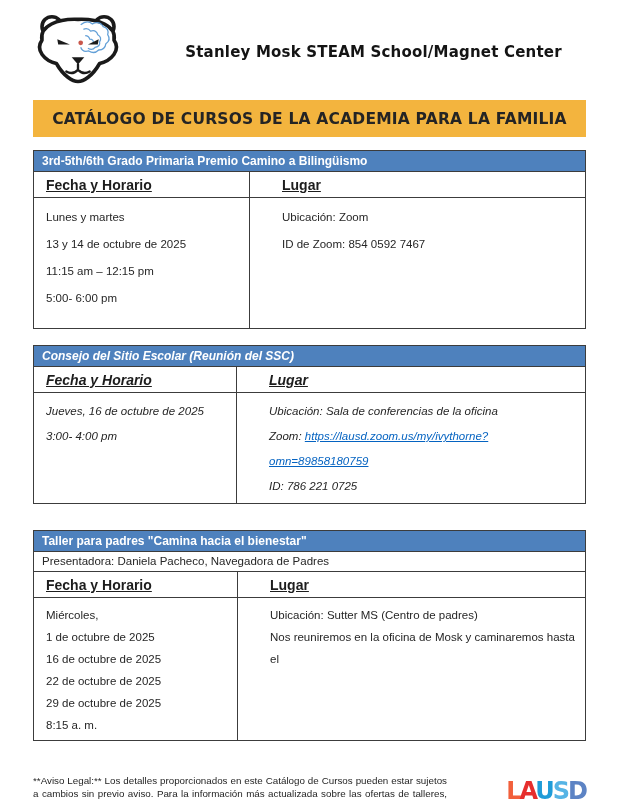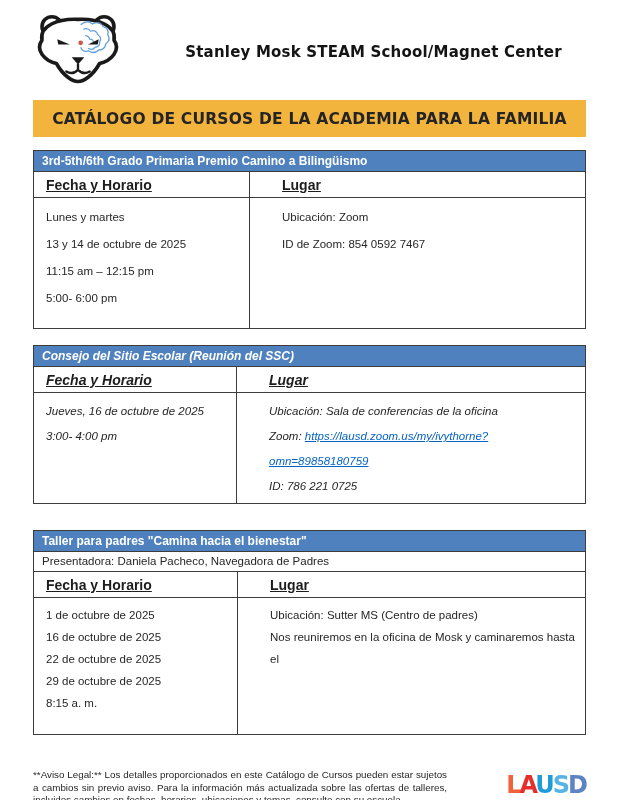--- a/index.html
+++ b/index.html
@@ -156,20 +156,21 @@
 
   <div class="course-table t3">
     <div class="table-titlebar">Taller para padres "Camina hacia el bienestar"</div>
     <div class="presenter-row">Presentadora: Daniela Pacheco, Navegadora de Padres</div>
     <div class="colhead-row">
       <div class="colhead cellcol c1"><span>Fecha y Horario</span></div>
       <div class="colhead cellcol c2"><span>Lugar</span></div>
     </div>
     <div class="body-row">
       <div class="cell cellcol c1">
+          <p>Miércoles,</p>
           <p>1 de octubre de 2025</p>
           <p>16 de octubre de 2025</p>
           <p>22 de octubre de 2025</p>
           <p>29 de octubre de 2025</p>
           <p>8:15 a. m.</p>
         </div>
       <div class="cell cellcol c2">
           <p>Ubicación: Sutter MS (Centro de padres)</p>
           <p>Nos reuniremos en la oficina de Mosk y caminaremos hasta el</p>
         </div>

